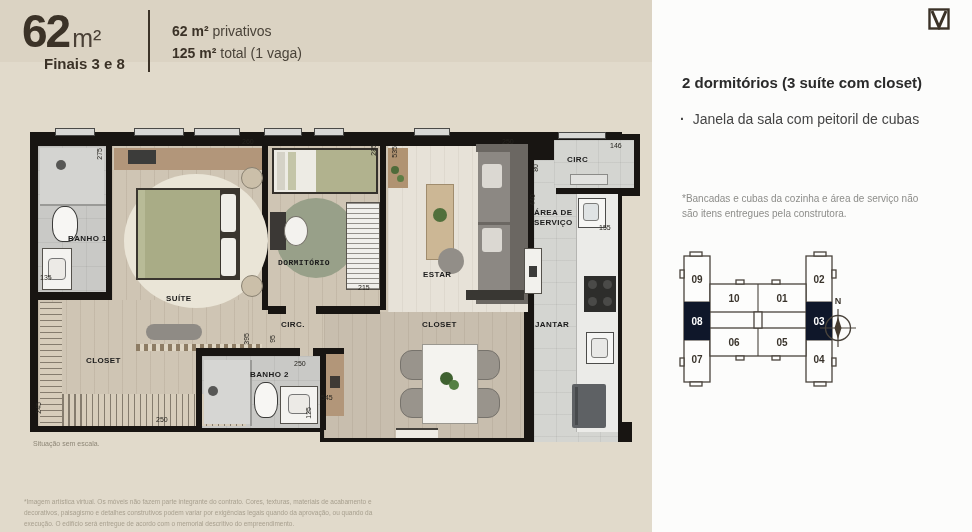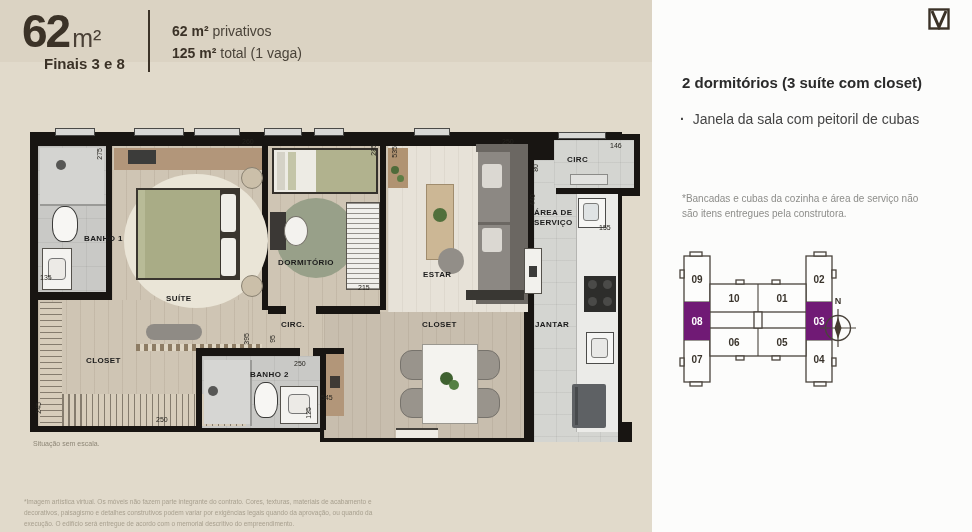--- a/index.html
+++ b/index.html
@@ -27,21 +27,21 @@
   
   .d-title{left:682px;top:74px;font-size:15px;font-weight:bold;color:#2b2b2b;}
   .d-bullets{left:680px;top:106px;margin:0;padding:0;list-style:none;}
   .d-bullets li{font-size:14px;color:#454545;line-height:27px;white-space:nowrap;}
   .d-bullets li::before{content:"·";font-weight:bold;margin-right:8px;color:#454545;}
   .d-foot{left:682px;top:192px;width:252px;font-size:10px;line-height:1.45;color:#8d8d8a;}
   
   .keyplan{left:676px;top:250px;width:164px;height:140px;}
   .kp-unit{position:absolute;width:26px;height:14px;display:flex;align-items:center;justify-content:center;
     font-size:10px;font-weight:bold;color:#3a342c;}
-  .kp-unit.sel{height:38px;background:#701a75;color:#ffffff;}
+  .kp-unit.sel{height:38px;background:#0f172a;color:#ffffff;}
   .compass{left:816px;top:294px;width:44px;height:60px;}
   
   .plan{left:22px;top:122px;width:642px;height:336px;}
   .blk{position:absolute;background:#181512;}
   .wall{position:absolute;background:#181512;}
   .win{position:absolute;background:#d8d8d5;border:1px solid #4a4a48;box-sizing:border-box;}
   .fl-tile{position:absolute;background:#c9c9c6;
     background-image:repeating-linear-gradient(90deg,rgba(0,0,0,.05) 0 1px,transparent 1px 24px),
                      repeating-linear-gradient(180deg,rgba(0,0,0,.05) 0 1px,transparent 1px 24px);}
   .fl-kitchen{position:absolute;background:#d4d5d1;
@@ -250,24 +250,24 @@
   <div class="furn" style="left:378px;top:228px;width:24px;height:30px;background:#99948c;border:1px solid #77736c;border-radius:12px 3px 3px 12px;"></div>
   <div class="furn" style="left:378px;top:266px;width:24px;height:30px;background:#99948c;border:1px solid #77736c;border-radius:12px 3px 3px 12px;"></div>
   <div class="furn" style="left:454px;top:228px;width:24px;height:30px;background:#99948c;border:1px solid #77736c;border-radius:3px 12px 12px 3px;"></div>
   <div class="furn" style="left:454px;top:266px;width:24px;height:30px;background:#99948c;border:1px solid #77736c;border-radius:3px 12px 12px 3px;"></div>
   <div class="furn" style="left:400px;top:222px;width:56px;height:80px;background:#f4f3ef;border:1px solid #9a978f;"></div>
   <div class="furn" style="left:418px;top:250px;width:13px;height:13px;border-radius:50%;background:#3f6130;"></div>
   <div class="furn" style="left:427px;top:258px;width:10px;height:10px;border-radius:50%;background:#558044;"></div>
   <div class="furn" style="left:374px;top:306px;width:42px;height:10px;background:#efece4;border-top:2px solid #44413c;"></div>
 
   <div class="scale-note">Situação sem escala.</div>
-<div class="room-label" style="left: 46px; top: 112px; margin-left: 16px;">BANHO 1</div>
+<div class="room-label" style="left: 46px; top: 112px;">BANHO 1</div>
     <div class="room-label" style="left: 144px; top: 172px;">SUÍTE</div>
     <div class="room-label" style="left: 64px; top: 234px;">CLOSET</div>
-    <div class="room-label" style="left: 256px; top: 136px;">DORMITÓRIO</div>
+    <div class="room-label" style="left: 256px; top: 136px; font-family: Liberation Mono, monospace;">DORMITÓRIO</div>
     <div class="room-label" style="left: 259px; top: 198px;">CIRC.</div>
     <div class="room-label" style="left: 228px; top: 248px;">BANHO 2</div>
     <div class="room-label" style="left: 401px; top: 148px;">ESTAR</div>
     <div class="room-label" style="left: 400px; top: 198px;">CLOSET</div>
     <div class="room-label" style="left: 513px; top: 198px;">JANTAR</div>
     <div class="room-label" style="left: 545px; top: 33px;">CIRC</div>
     <div class="room-label" style="left: 512px; top: 86px;">ÁREA DE</div>
     <div class="room-label" style="left: 512px; top: 96px;">SERVIÇO</div>
     <div class="dim-label rot" style="left: 74px; top: 26px;">275</div>
     <div class="dim-label" style="left: 220px; top: 16px;">260</div>

